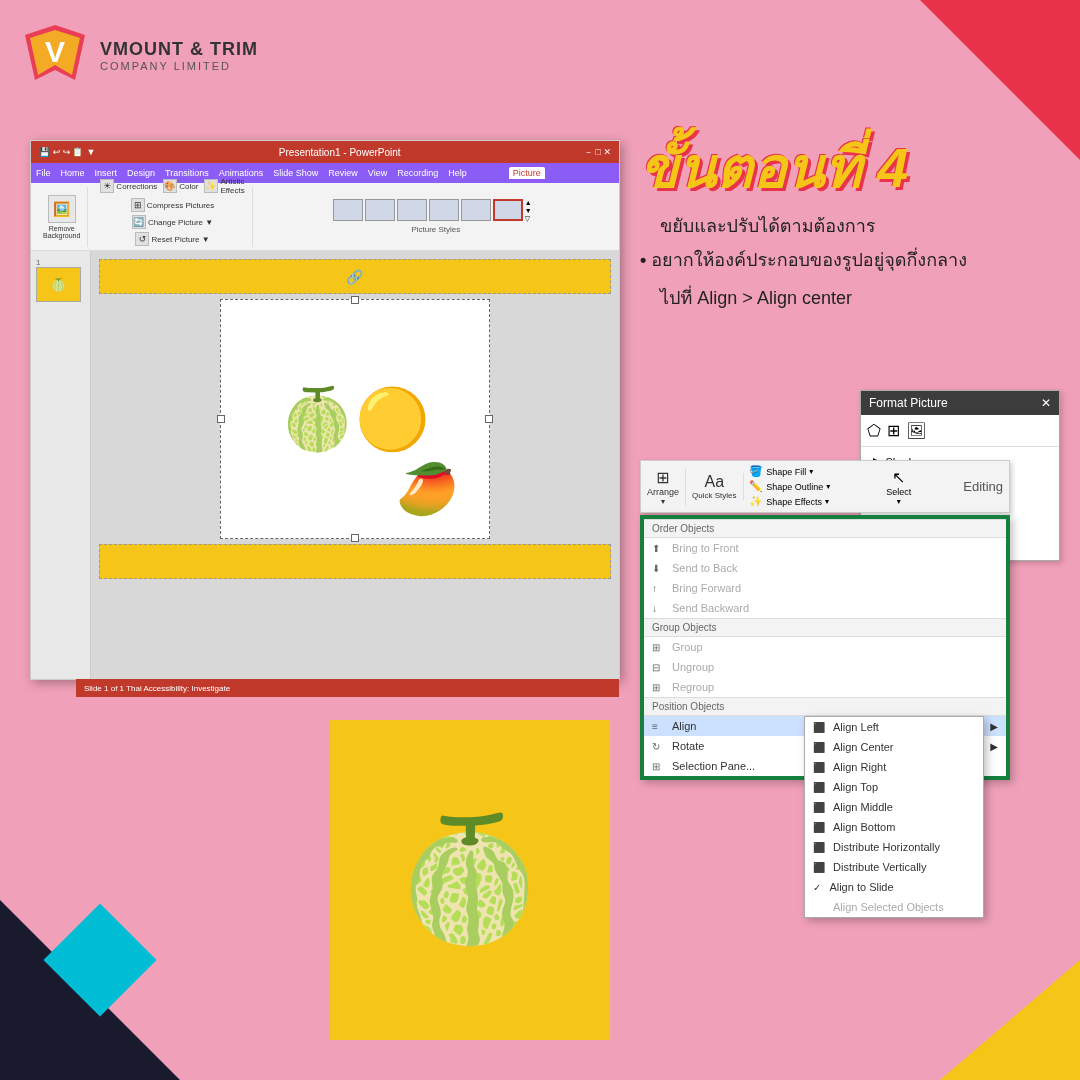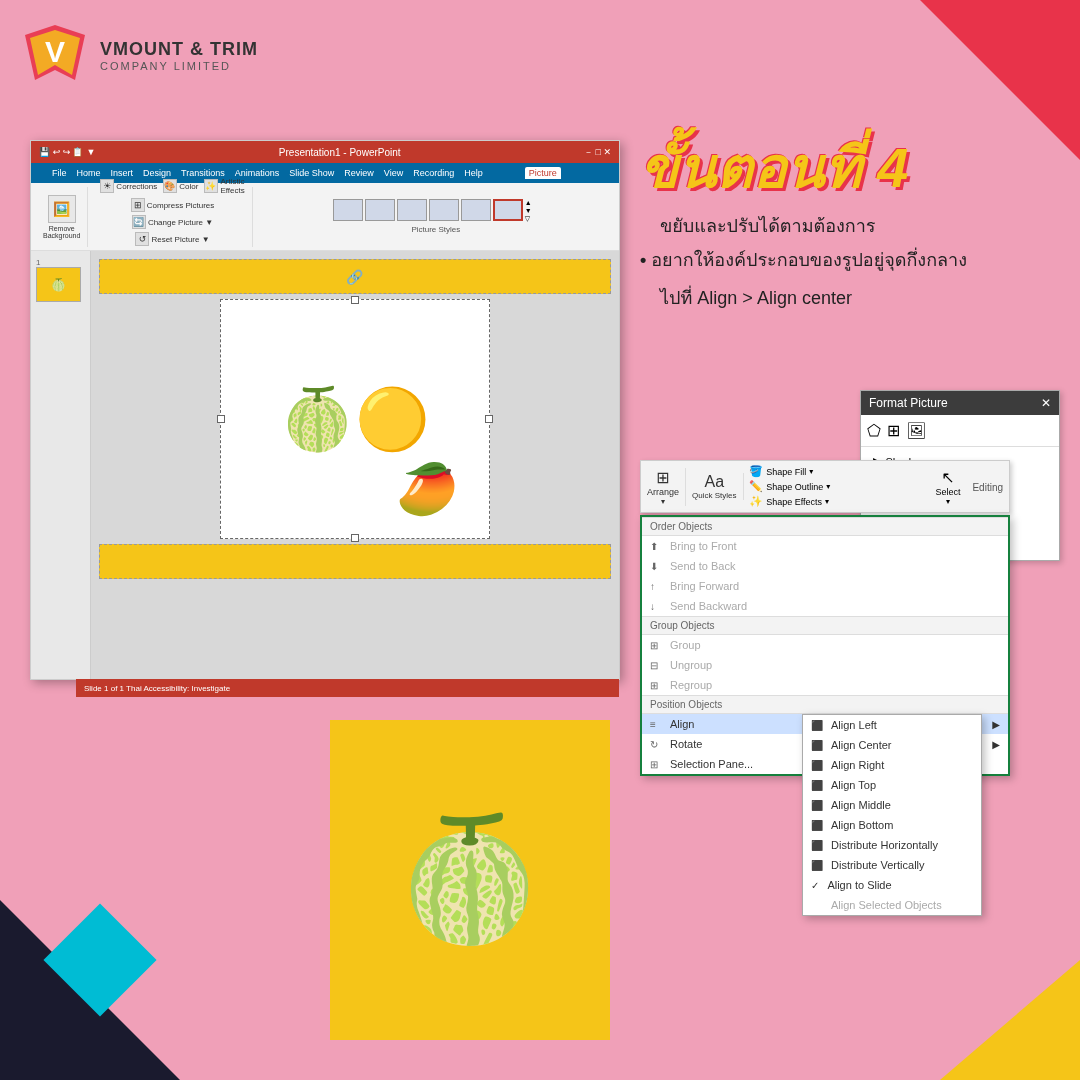--- a/index.html
+++ b/index.html
@@ -98,25 +98,25 @@
       color: white;
       font-size: 10px;
     }
     .ppt-titlebar .win-buttons {
       display: flex;
       gap: 4px;
     }
 
     
     .ppt-ribbon-tabs {
-      background: #0369a1;
+      background: #8b5cf6;
       height: 20px;
       display: flex;
       align-items: center;
-      padding: 0 21px;
+      padding: 0 5px;
       gap: 10px;
     }
     .ppt-ribbon-tabs span {
       color: white;
       font-size: 9px;
       cursor: pointer;
     }
     .ppt-ribbon-tabs .active-tab {
       background: white;
       color: #c0392b;
@@ -332,28 +332,29 @@
     .select-section {
       display: flex;
       flex-direction: column;
       align-items: center;
       font-size: 9px;
     }
     .select-icon {
       font-size: 16px;
     }
     .editing-label {
-      font-size: 10px;
+      font-size: 13px;
       color: #555;
+      margin-left: 40px;
     }
 
     
     .dropdown-menu {
       background: white;
-      border: 2px solid #15803d;
+      border: 4px solid #15803d;
       box-shadow: 3px 3px 8px rgba(0,0,0,0.25);
       min-width: 160px;
       font-size: 11px;
     }
     .dropdown-section-header {
       background: #f3f3f3;
       color: #666;
       font-size: 10px;
       padding: 3px 8px;
       border-bottom: 1px solid #ddd;

